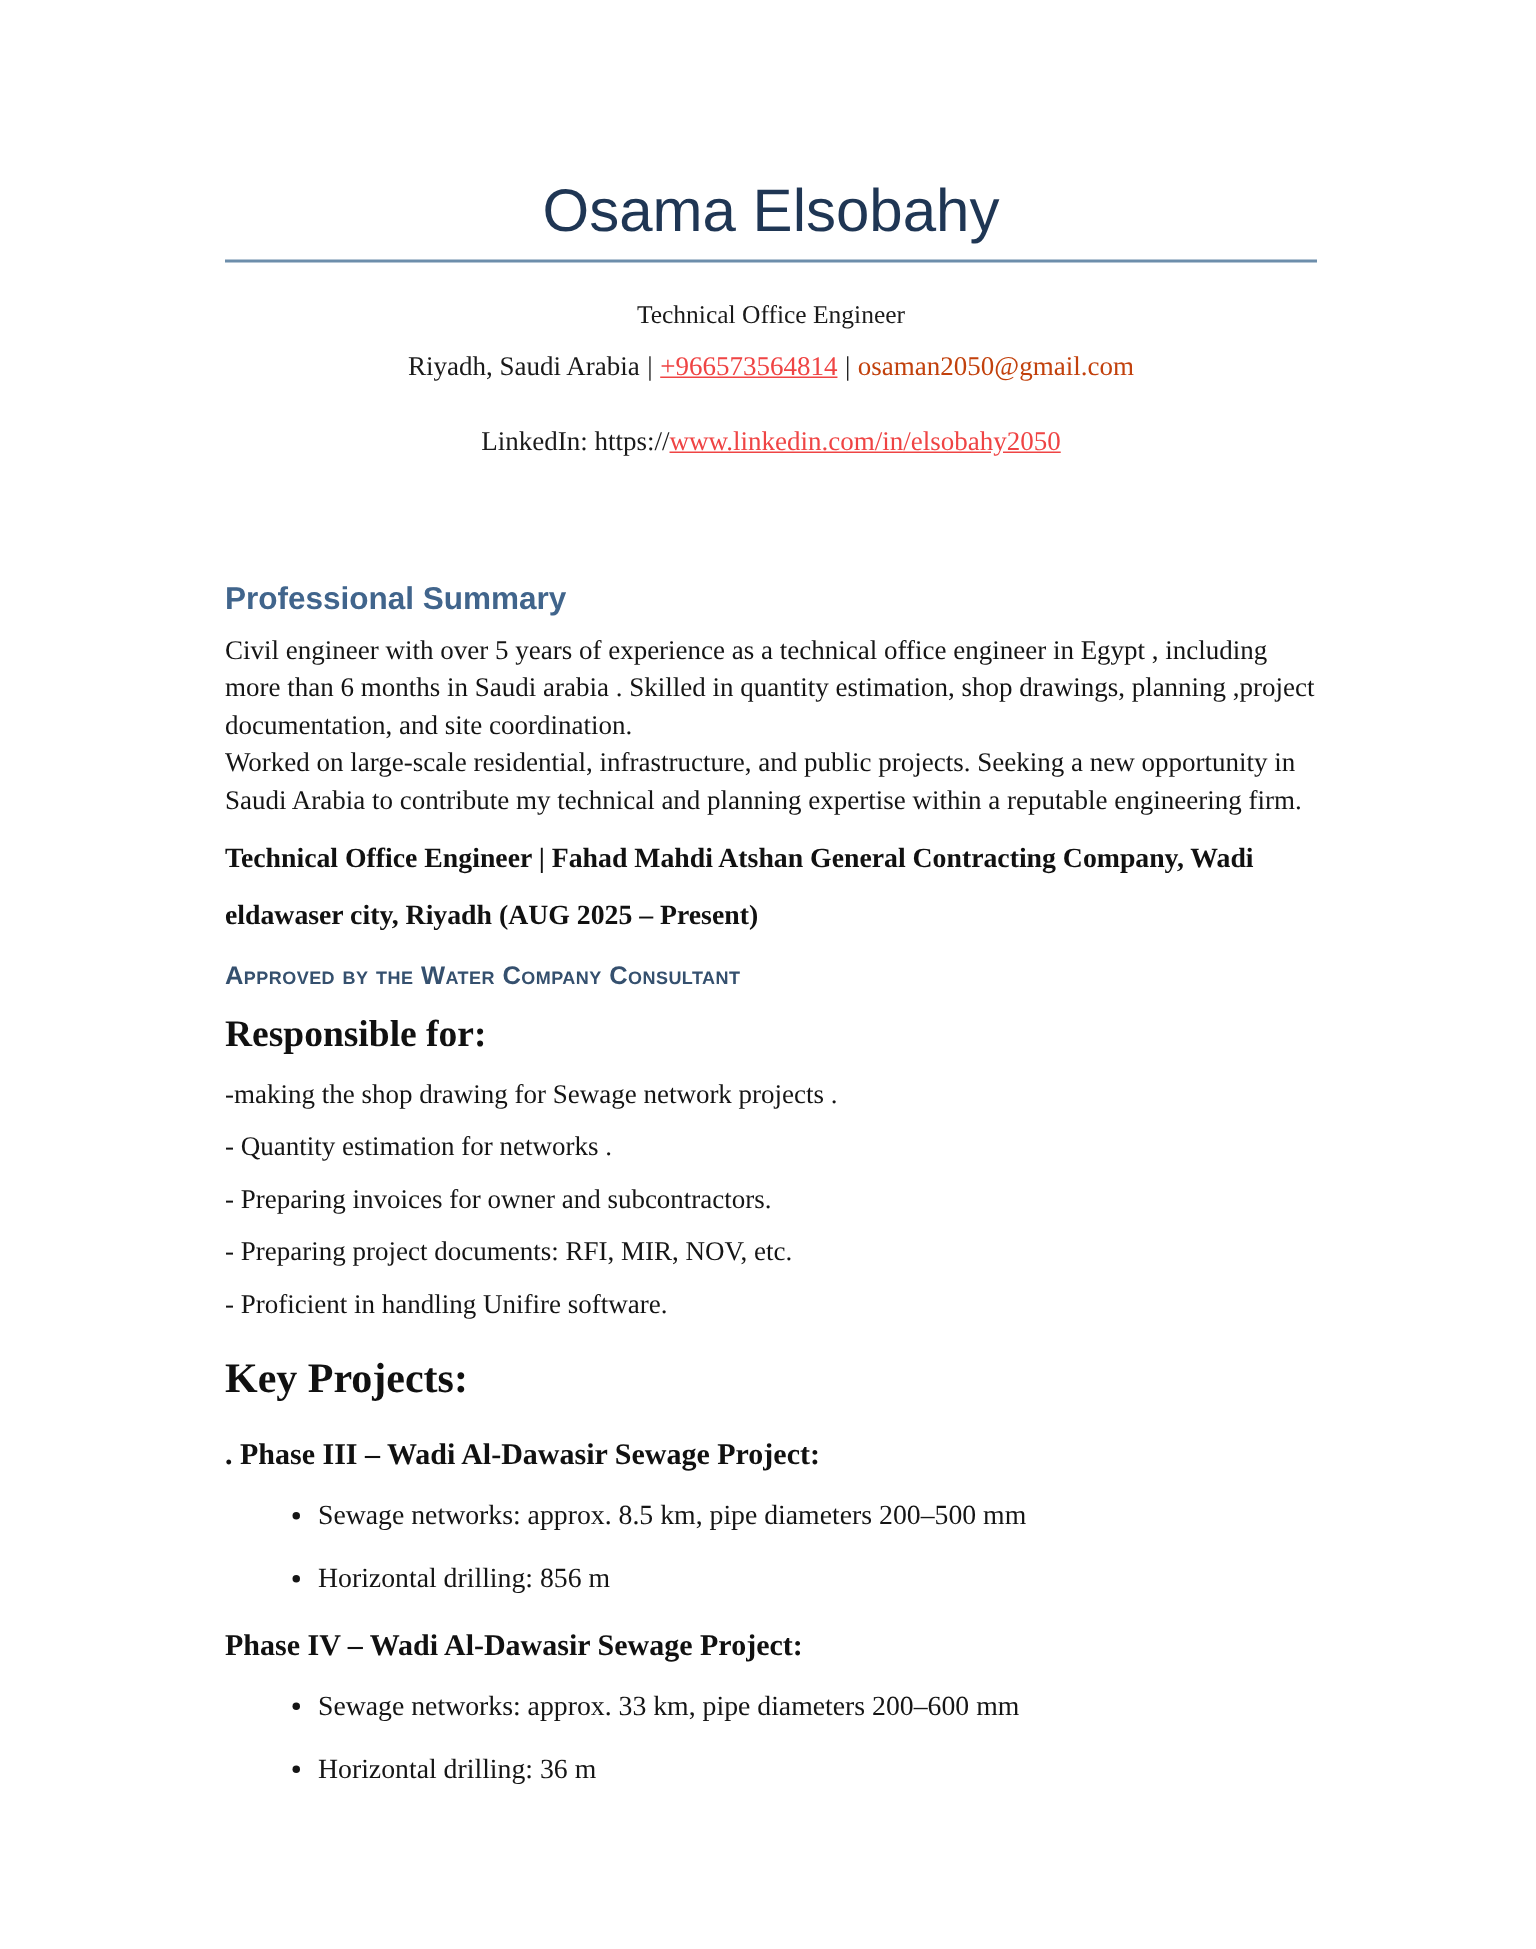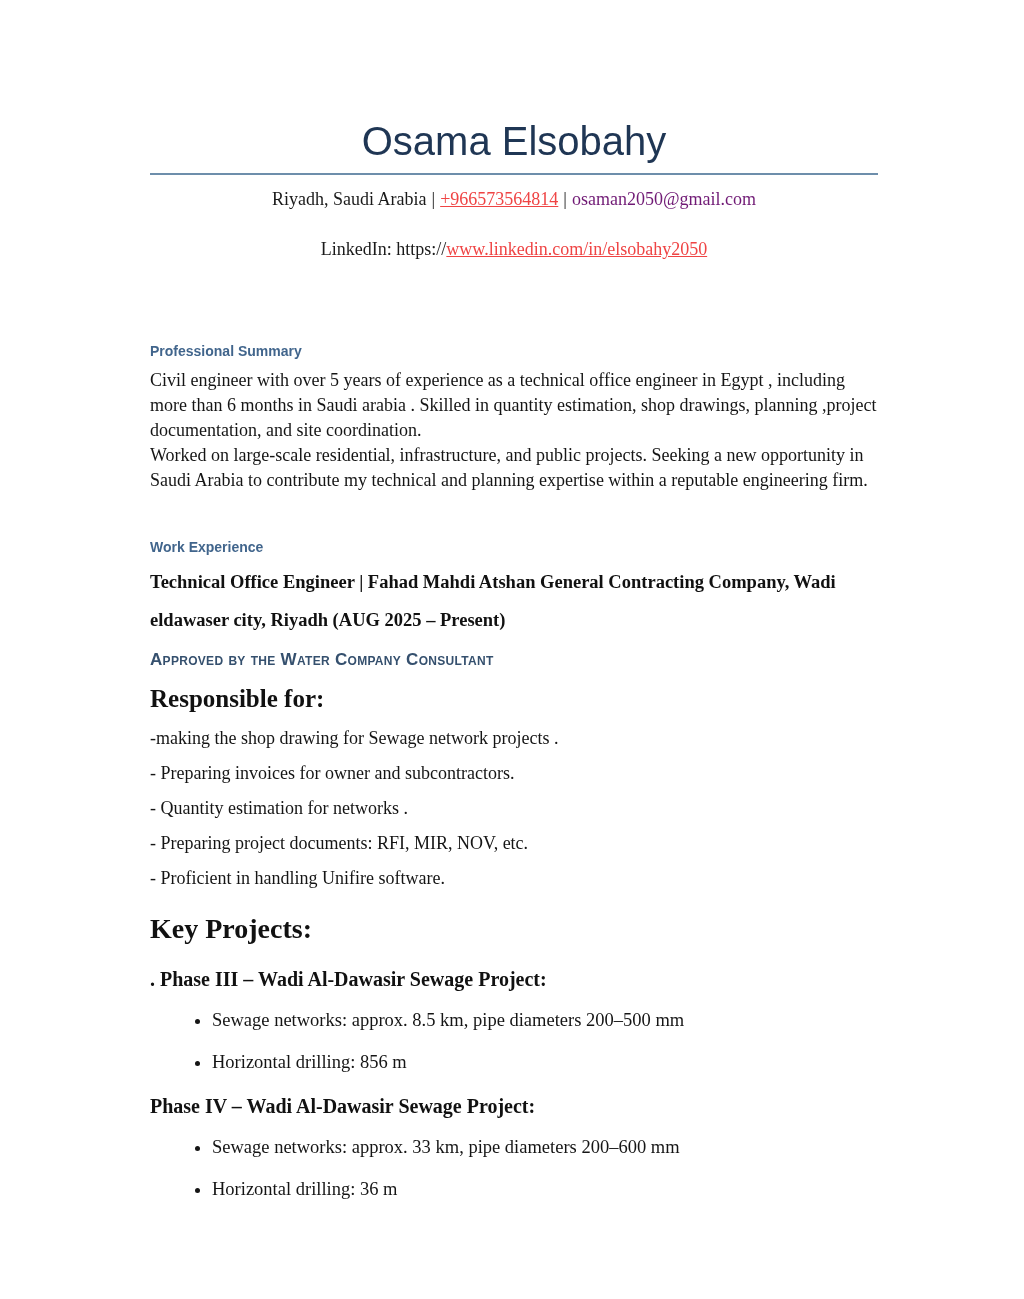--- a/index.html
+++ b/index.html
@@ -37,31 +37,31 @@
     margin-top: 14px;
     font-size: 18px;
     color: #1a1a1a;
   }
   .contact-line .sep { padding: 0 5px; }
   a.phone-link, a.linkedin-link {
     color: #ef4444;
     text-decoration: underline;
     cursor: pointer;
   }
-  .email-text { color: #701a75; }
+  .email-text { color: #c2410c; }
   .linkedin-line {
     margin-top: 29px;
     font-size: 18px;
     color: #1a1a1a;
   }
   
   .section-heading {
     font-family: "Liberation Sans", sans-serif;
     font-weight: 700;
-    font-size: 14px;
+    font-size: 21px;
     color: #41658c;
   }
   .summary-heading { margin-top: 83px; text-align: left; }
   .summary-body {
     margin-top: 9px;
     font-size: 18px;
     line-height: 25px;
     color: #151515;
   }
   .work-heading { margin-top: 46px; }
@@ -119,42 +119,42 @@
   }
 </style>
 </head>
 <body>
 
 <div class="page">
   <div class="content">
 
     <div class="doc-header">
       <div class="doc-title">Osama Elsobahy</div>
+      <div class="doc-subtitle">Technical Office Engineer</div>
       <div class="contact-line">
         <span>Riyadh, Saudi Arabia</span><span class="sep">|</span><a class="phone-link">+966573564814</a><span class="sep">|</span><span class="email-text">osaman2050@gmail.com</span>
       </div>
       <div class="linkedin-line">
         <span>LinkedIn: https://</span><a class="linkedin-link">www.linkedin.com/in/elsobahy2050</a>
       </div>
     </div>
 
     <div class="section-heading summary-heading">Professional Summary</div>
     <div class="summary-body">
       <div>Civil engineer with over 5 years of experience as a technical office engineer in Egypt , including more than 6 months in Saudi arabia . Skilled in quantity estimation, shop drawings, planning ,project documentation, and site coordination.</div>
       <div>Worked on large-scale residential, infrastructure, and public projects. Seeking a new opportunity in Saudi Arabia to contribute my technical and planning expertise within a reputable engineering firm.</div>
     </div>
 
-    <div class="section-heading work-heading">Work Experience</div>
     <div class="role-line">Technical Office Engineer | Fahad Mahdi Atshan General Contracting Company, Wadi eldawaser city, Riyadh  (AUG 2025 – Present)</div>
     <div class="approved-line">Approved by the Water Company Consultant</div>
     <div class="responsible-label">Responsible for:</div>
 
     <div class="resp-item">-making the shop drawing for Sewage network projects .</div>
+    <div class="resp-item">- Quantity estimation  for networks .</div>
     <div class="resp-item">- Preparing invoices for owner and subcontractors.</div>
-    <div class="resp-item">- Quantity estimation  for networks .</div>
     <div class="resp-item">- Preparing project documents: RFI, MIR, NOV, etc.</div>
     <div class="resp-item">- Proficient in handling Unifire software.</div>
 
     <div class="projects-heading">Key Projects:</div>
 
     <div class="project-title">. Phase III – Wadi Al-Dawasir Sewage Project:</div>
     <ul class="project-bullets">
       <li>Sewage networks: approx. 8.5 km, pipe diameters 200–500 mm</li>
       <li>Horizontal drilling: 856 m</li>
     </ul>

